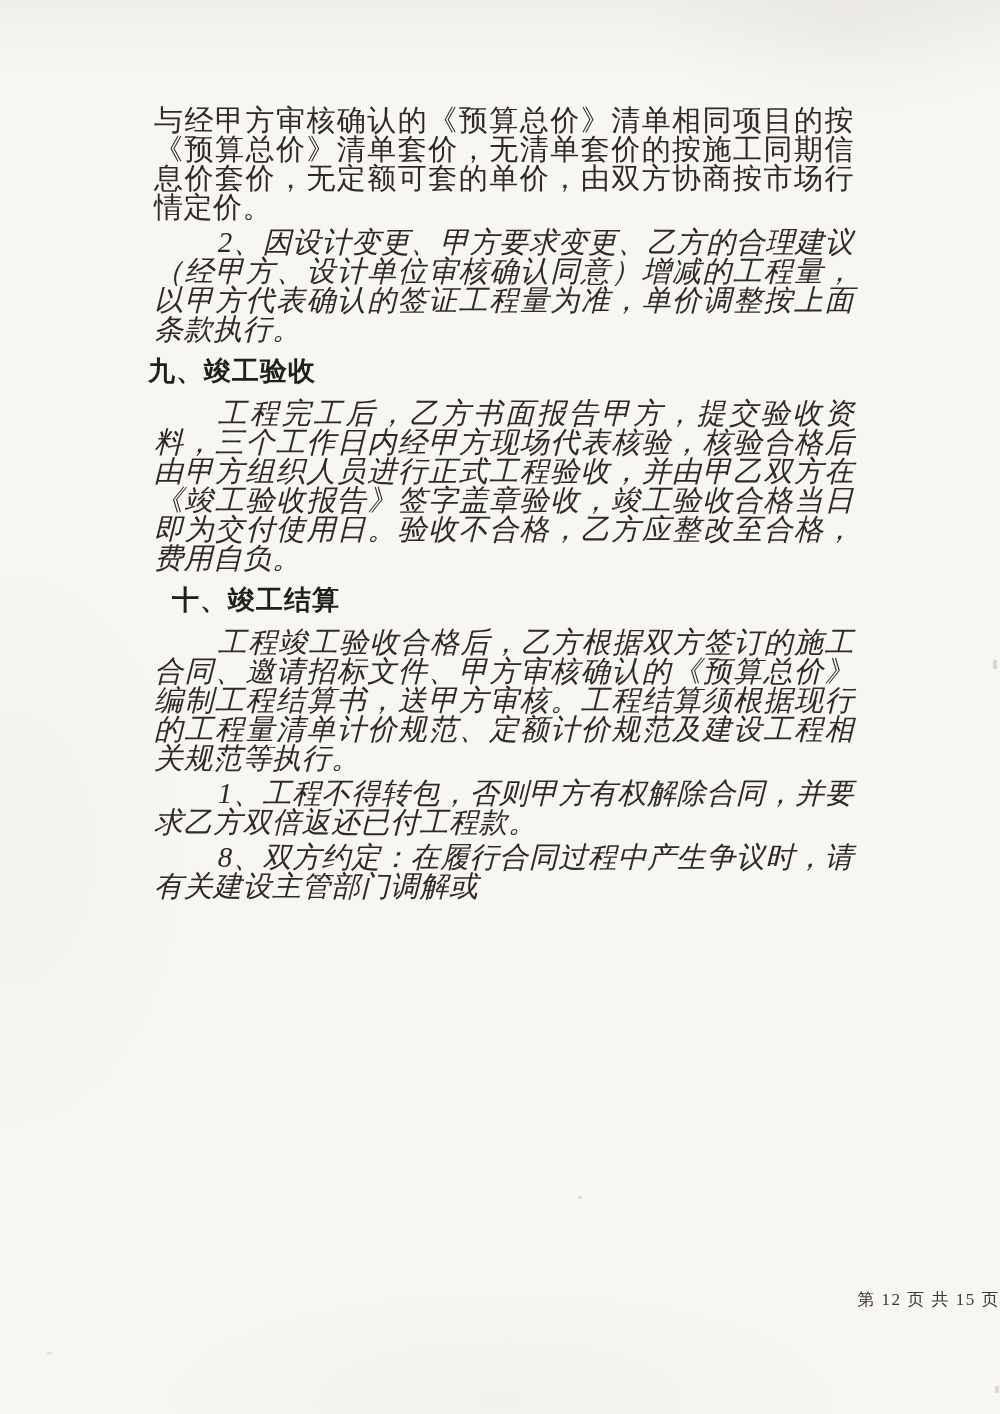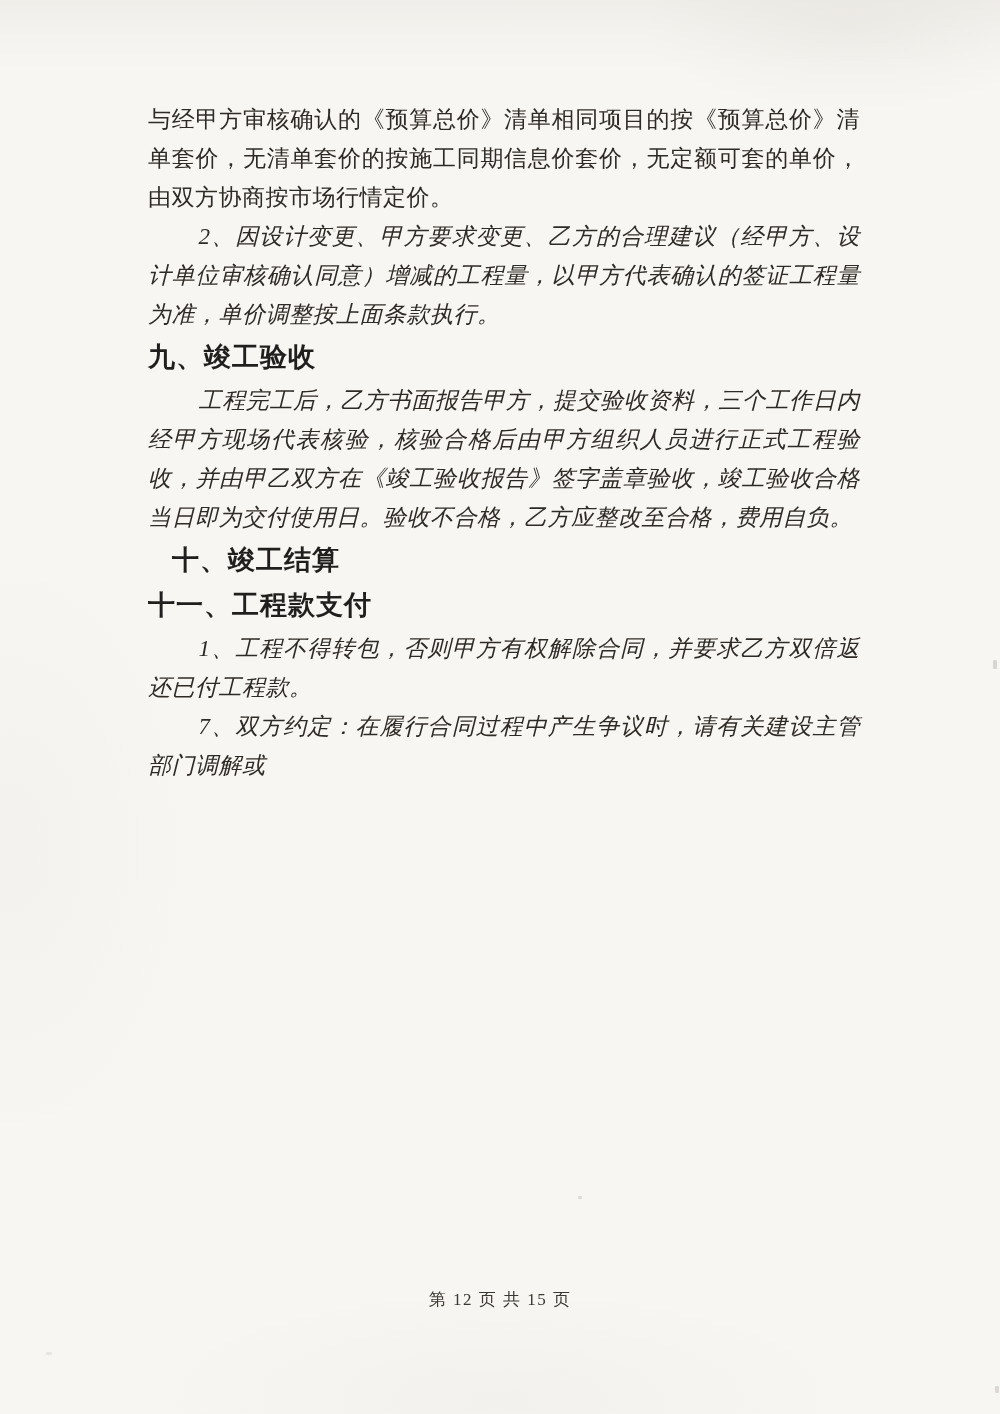--- a/index.html
+++ b/index.html
@@ -40,44 +40,44 @@
   .speck.s4 { left: 333px; top: 229px;  width: 3px; height: 3px; opacity: .3; }
   .speck.s5 { left: 578px; top: 1196px; width: 4px; height: 3px; opacity: .4; }
 
   .content {
     position: absolute;
     left: 148px;
     top: 100px;
     width: 712px;
   }
   p.body {
-    margin: 0;
-    font-size: 23px;
-    line-height: 39px;
+    margin: 6px;
+    font-size: 29px;
+    line-height: 29px;
     letter-spacing: 0.5px;
     text-align: justify;
     text-justify: inter-ideograph;
   }
   p.body.indent { text-indent: 2.2em; font-style: italic; }
   h2.heading {
     margin: 2px 0 2px 0;
     font-family: "Liberation Sans", "DejaVu Sans", sans-serif;
     font-weight: 700;
     font-size: 27px;
     line-height: 43px;
     letter-spacing: 1px;
     color: #201f1d;
   }
   h2.heading.inset { margin-left: 24px; }
   .footer {
     position: absolute;
     left: 0;
     top: 1288px;
     width: 100%;
-    text-align: center;
+    text-align: right;
     font-size: 17px;
     letter-spacing: 1.5px;
     color: #3b3833;
   }
 </style>
 </head>
 <body>
 
 <div class="page">
   <div class="scan-texture"></div>
@@ -90,22 +90,22 @@
   <main class="content">
 
     <p class="body">与经甲方审核确认的《预算总价》清单相同项目的按《预算总价》清单套价，无清单套价的按施工同期信息价套价，无定额可套的单价，由双方协商按市场行情定价。</p>
 
     <p class="body indent">2、因设计变更、甲方要求变更、乙方的合理建议（经甲方、设计单位审核确认同意）增减的工程量，以甲方代表确认的签证工程量为准，单价调整按上面条款执行。</p>
 
     <h2 class="heading">九、竣工验收</h2>
     <p class="body indent">工程完工后，乙方书面报告甲方，提交验收资料，三个工作日内经甲方现场代表核验，核验合格后由甲方组织人员进行正式工程验收，并由甲乙双方在《竣工验收报告》签字盖章验收，竣工验收合格当日即为交付使用日。验收不合格，乙方应整改至合格，费用自负。</p>
 
     <h2 class="heading inset">十、竣工结算</h2>
+    <p class="body indent">工程竣工验收合格后，乙方根据双方签订的施工合同、邀请招标文件、甲方审核确认的《预算总价》编制工程结算书，送甲方审核。工程结算须根据现行的工程量清单计价规范、定额计价规范及建设工程相关规范等执行。</p>
 
-    <h2 class="heading">十一、工程款支付</h2>
 
     <p class="body indent">1、工程不得转包，否则甲方有权解除合同，并要求乙方双倍返还已付工程款。</p>
-    <p class="body indent">7、双方约定：在履行合同过程中产生争议时，请有关建设主管部门调解或</p>
+    <p class="body indent">8、双方约定：在履行合同过程中产生争议时，请有关建设主管部门调解或</p>
 
   </main>
 
   <div class="footer">第 12 页 共 15 页</div>
 </div>
 
 </body></html>

